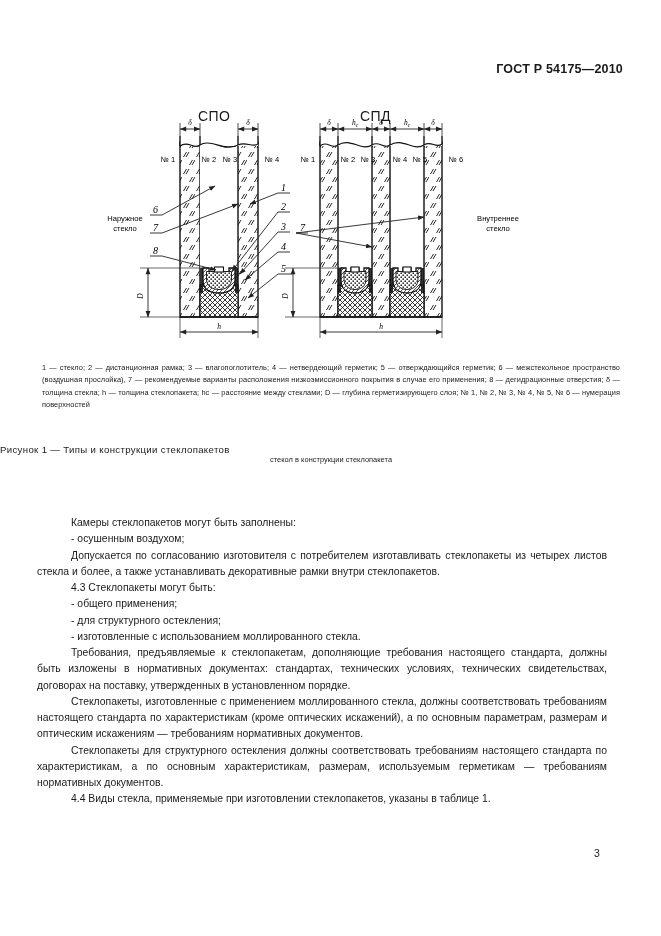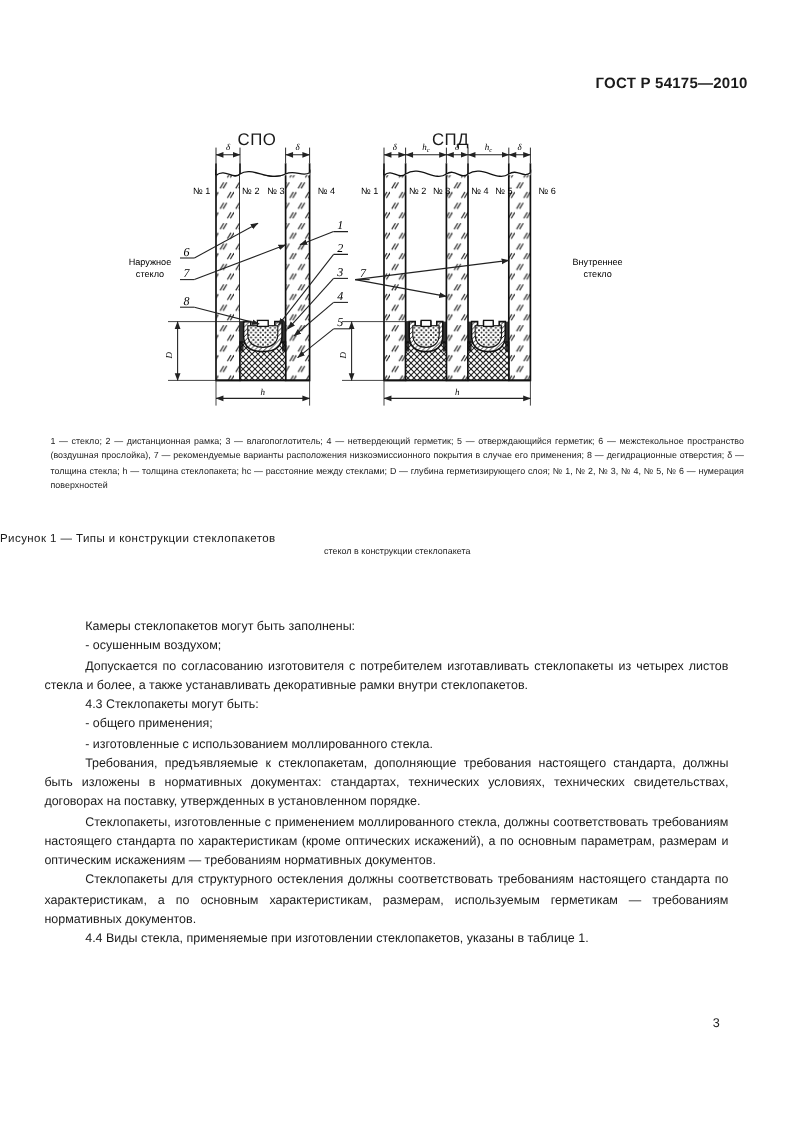--- a/index.html
+++ b/index.html
@@ -302,20 +302,21 @@
   </div>
 
   <div class="fig-caption">Рисунок  1 — Типы и конструкции стеклопакетов</div>
 
   <div class="body">
     <p>Камеры стеклопакетов могут быть заполнены:</p>
     <p class="dash">-  осушенным воздухом;</p>
     <p>Допускается по согласованию изготовителя с потребителем изготавливать стеклопакеты из четырех листов стекла и более, а также устанавливать декоративные рамки внутри стеклопакетов.</p>
     <p>4.3  Стеклопакеты могут быть:</p>
     <p class="dash">-  общего применения;</p>
+    <p class="dash">-  для структурного остекления;</p>
     <p class="dash">-  изготовленные с использованием моллированного стекла.</p>
     <p>Требования, предъявляемые к стеклопакетам, дополняющие требования настоящего стандарта, должны быть изложены в нормативных документах: стандартах, технических условиях, технических свидетельствах, договорах на поставку, утвержденных в установленном порядке.</p>
     <p>Стеклопакеты, изготовленные с применением моллированного стекла, должны соответствовать требованиям настоящего стандарта по характеристикам (кроме оптических искажений), а по основным параметрам, размерам и оптическим искажениям — требованиям нормативных документов.</p>
     <p>Стеклопакеты для структурного остекления должны соответствовать требованиям настоящего стандарта по характеристикам, а по основным характеристикам, размерам, используемым герметикам — требованиям нормативных документов.</p>
     <p>4.4  Виды стекла, применяемые при изготовлении стеклопакетов, указаны в таблице 1.</p>
   </div>
 
   <div class="pageno">3</div>
 
 </div>

